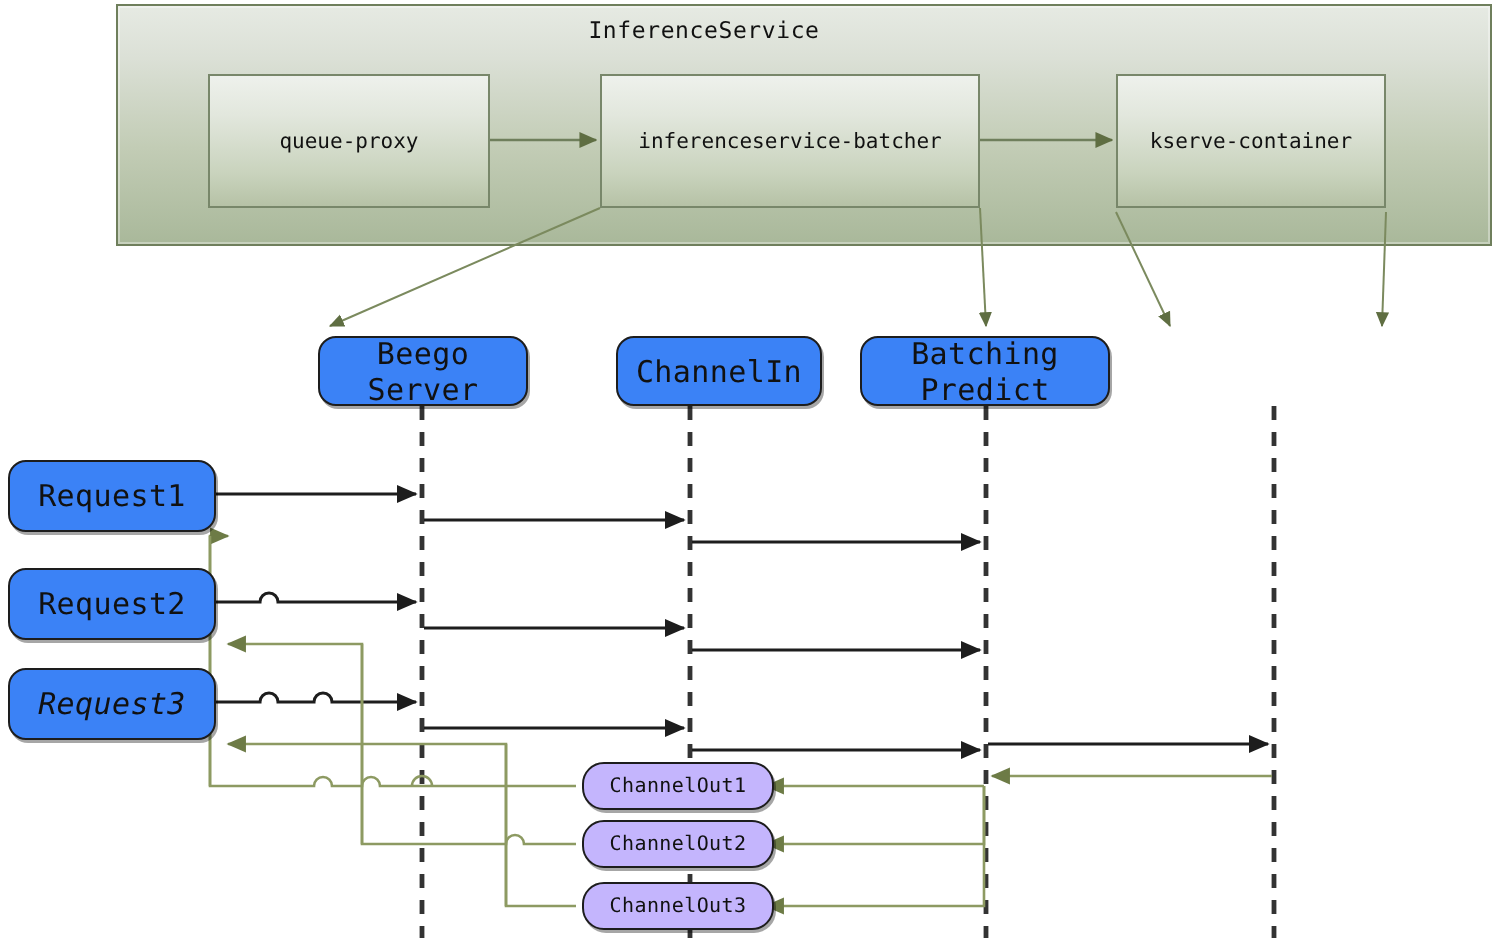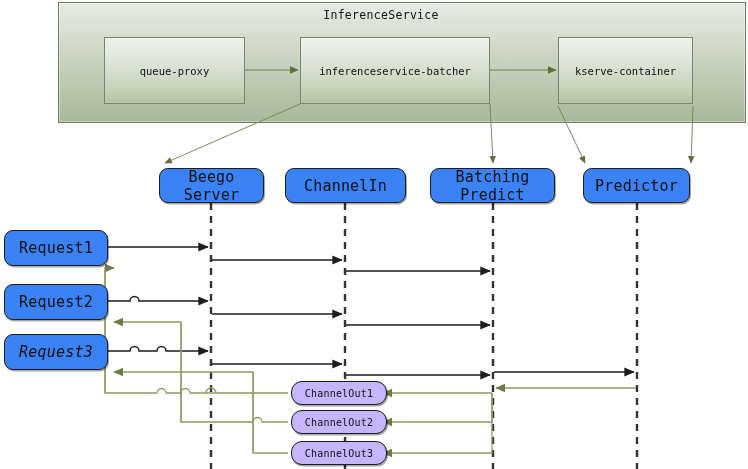--- a/index.html
+++ b/index.html
@@ -34,21 +34,21 @@
     box-shadow:1px 1.5px 0 rgba(0,0,0,.35);
   }
 </style>
 </head>
 <body>
 
 <div id="stage">
 
   <div class="node container-box" style="left:58px;top:2px;width:688px;height:121px;">
   </div>
-  <div class="container-title" style="left:74px;top:8px;width:588px;padding-left:13px;">InferenceService</div>
+  <div class="container-title" style="left:58px;top:8px;width:588px;">InferenceService</div>
 
   <div class="node inner-box" style="left:104px;top:37px;width:141px;height:67px;">queue-proxy</div>
 
   <div class="node inner-box" style="left:300px;top:37px;width:190px;height:67px;">inferenceservice-batcher</div>
 
   <div class="node inner-box" style="left:558px;top:37px;width:135px;height:67px;">kserve-container</div>
 
   <svg class="layer" viewBox="0 0 748 469">
     <defs>
       <marker id="ah-dark" viewBox="0 0 10 10" refX="9.2" refY="5" markerWidth="7" markerHeight="7" orient="auto-start-reverse">
@@ -134,23 +134,22 @@
 
     <g stroke="#8d9a62" stroke-width="1.3" fill="#ffffff">
       <path d="M340,393 A5,5 0 0 1 350,393" fill="none"></path>
       <path d="M340,422 A5,5 0 0 1 350,422" fill="none"></path>
       <path d="M340,453 A5,5 0 0 1 350,453" fill="none"></path>
       <path d="M206,393 A5,5 0 0 1 216,393" fill="none"></path>
     </g>
   </svg>
 
   <div class="node pbox" style="left:159px;top:168px;width:105px;height:35px;">Beego Server</div>
-  <div class="node pbox" style="left:285px;top:168px;width:121px;height:35px;">ChannelIn</div>
+  <div class="node pbox" style="left:308px;top:168px;width:103px;height:35px;">ChannelIn</div>
   <div class="node pbox" style="left:430px;top:168px;width:125px;height:35px;">Batching Predict</div>
-  <div class="node pbox" style="left:583px;top:168px;width:107px;height:35px;">Predictor</div>
 
   <div class="node pbox" style="left:4px;top:230px;width:104px;height:36px;">Request1</div>
   <div class="node pbox" style="left:4px;top:284px;width:104px;height:36px;">Request2</div>
   <div class="node pbox" style="left:4px;top:334px;width:104px;height:36px;font-style:italic;">Request3</div>
 
   <div class="node cbox" style="left:291px;top:381px;width:96px;height:24px;">ChannelOut1</div>
   <div class="node cbox" style="left:291px;top:410px;width:96px;height:24px;">ChannelOut2</div>
   <div class="node cbox" style="left:291px;top:441px;width:96px;height:24px;">ChannelOut3</div>
 
 </div>

